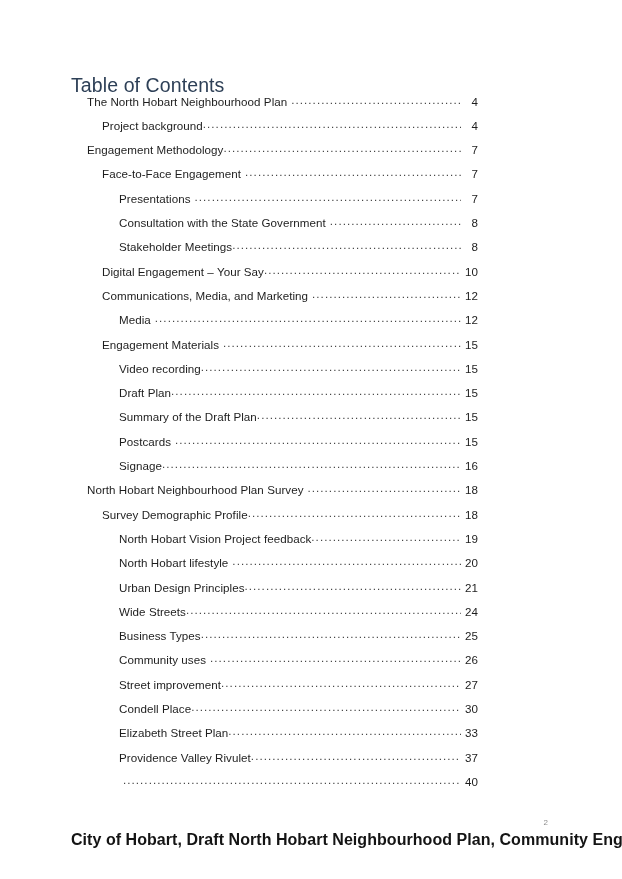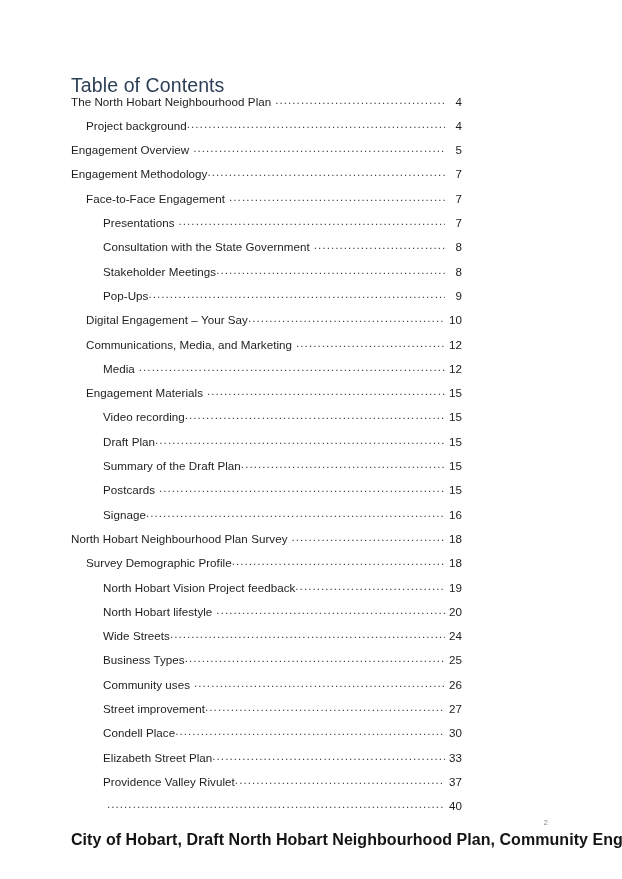--- a/index.html
+++ b/index.html
@@ -34,21 +34,21 @@
     line-height: 24px;
     color: #2e4057;
     font-weight: 400;
     letter-spacing: 0.1px;
     white-space: nowrap;
   }
 
   
   #toc-list {
     position: absolute;
-    left: 0;
+    left: 16px;
     top: 94px;
     width: 536px;
   }
 
   .toc-entry {
     display: flex;
     align-items: baseline;
     height: 24.3px;
     font-size: 11.6px;
     color: #1d1d1d;
@@ -128,25 +128,20 @@
       <div class="toc-entry lvl1 gap">
         <span class="title">The North Hobart Neighbourhood Plan</span>
         <span class="leader"></span>
         <span class="pageno">4</span>
       </div>
       <div class="toc-entry lvl2">
         <span class="title">Project background</span>
         <span class="leader"></span>
         <span class="pageno">4</span>
       </div>
-      <div class="toc-entry lvl1 gap">
-        <span class="title">Engagement Overview</span>
-        <span class="leader"></span>
-        <span class="pageno">5</span>
-      </div>
       <div class="toc-entry lvl1">
         <span class="title">Engagement Methodology</span>
         <span class="leader"></span>
         <span class="pageno">7</span>
       </div>
       <div class="toc-entry lvl2 gap">
         <span class="title">Face-to-Face Engagement</span>
         <span class="leader"></span>
         <span class="pageno">7</span>
       </div>
@@ -158,25 +153,20 @@
       <div class="toc-entry lvl3 gap">
         <span class="title">Consultation with the State Government</span>
         <span class="leader"></span>
         <span class="pageno">8</span>
       </div>
       <div class="toc-entry lvl3">
         <span class="title">Stakeholder Meetings</span>
         <span class="leader"></span>
         <span class="pageno">8</span>
       </div>
-      <div class="toc-entry lvl3">
-        <span class="title">Pop-Ups</span>
-        <span class="leader"></span>
-        <span class="pageno">9</span>
-      </div>
       <div class="toc-entry lvl2">
         <span class="title">Digital Engagement – Your Say</span>
         <span class="leader"></span>
         <span class="pageno">10</span>
       </div>
       <div class="toc-entry lvl2 gap">
         <span class="title">Communications, Media, and Marketing</span>
         <span class="leader"></span>
         <span class="pageno">12</span>
       </div>
@@ -229,20 +219,25 @@
         <span class="title">North Hobart Vision Project feedback</span>
         <span class="leader"></span>
         <span class="pageno">19</span>
       </div>
       <div class="toc-entry lvl3 gap">
         <span class="title">North Hobart lifestyle</span>
         <span class="leader"></span>
         <span class="pageno">20</span>
       </div>
       <div class="toc-entry lvl3">
+        <span class="title">Urban Design Principles</span>
+        <span class="leader"></span>
+        <span class="pageno">21</span>
+      </div>
+      <div class="toc-entry lvl3">
         <span class="title">Wide Streets</span>
         <span class="leader"></span>
         <span class="pageno">24</span>
       </div>
       <div class="toc-entry lvl3">
         <span class="title">Business Types</span>
         <span class="leader"></span>
         <span class="pageno">25</span>
       </div>
       <div class="toc-entry lvl3 gap">

